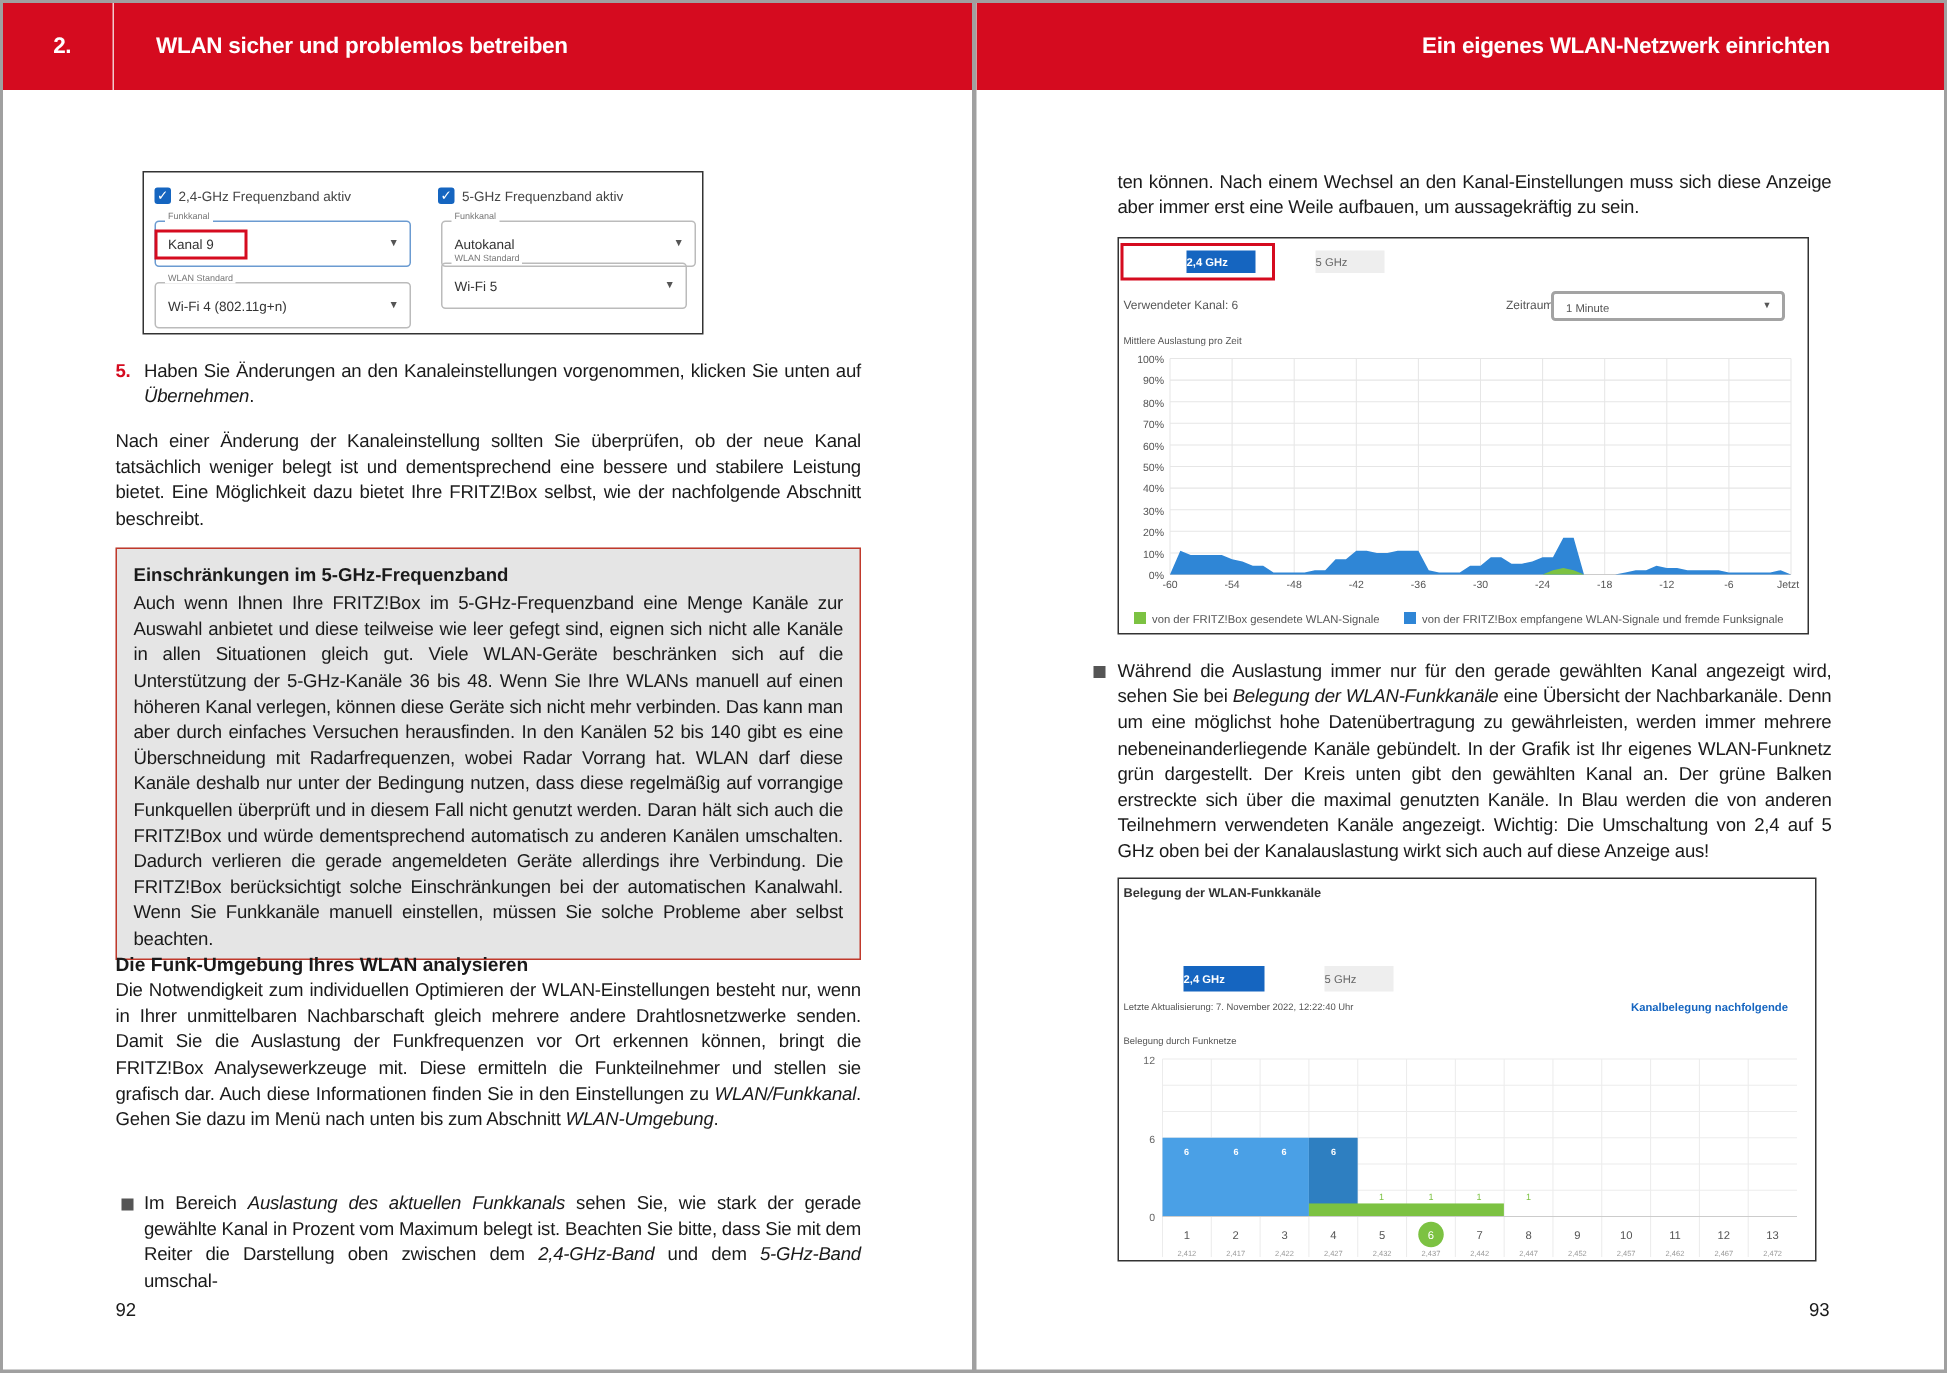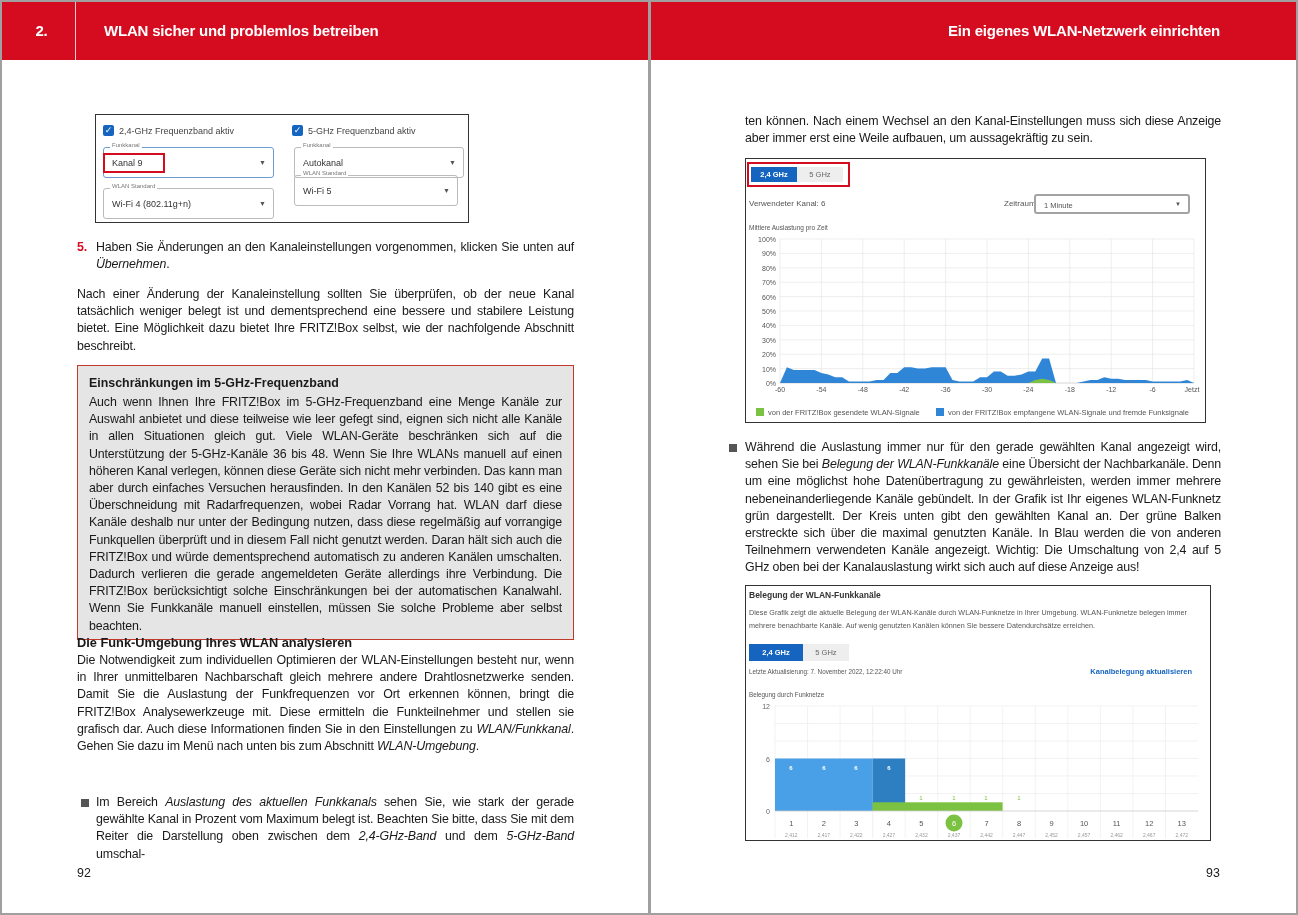--- a/index.html
+++ b/index.html
@@ -32,21 +32,21 @@
   .step-num { color: #d50b1f; font-weight: bold; }
   .infobox { position: absolute; left: 75px; top: 363px; width: 497px; height: 275px; background: #e5e5e5; border: 1px solid #c0392b; padding: 9px 11px; }
   .infobox .ttl { font-weight: bold; font-size: 12.4px; line-height: 17px; margin-bottom: 2px; }
   .h3 { font-weight: bold; font-size: 12.8px; }
   .bullet { position: absolute; width: 8px; height: 8px; background: #555; }
   .pageno { position: absolute; font-size: 12.4px; }
 
   
   .shot2 { position: absolute; left: 94px; top: 156px; width: 461px; height: 265px; border: 1px solid #333; background: #fff; font-size: 8px; color: #555; }
   .tabs { position: absolute; display: flex; }
-  .tab { width: 46px; height: 15px; font-size: 7.5px; line-height: 15px; text-align: center; background: #eee; color: #666; }
+  .tab { width: 46px; height: 15px; font-size: 7.5px; line-height: 15px; background: #eee; color: #666; margin-left: 40px; }
   .tab.on { background: #1565c0; color: #fff; font-weight: bold; }
   .zsel { position: absolute; left: 288px; top: 35px; width: 156px; height: 20px; border: 2px solid #a3a3a3; border-radius: 3px; }
   .zsel .val { position: absolute; left: 8px; top: 5px; font-size: 7.5px; color: #555; }
   .zsel .caret { position: absolute; right: 7px; top: 5px; font-size: 6px; }
   .legend-sq { display: inline-block; width: 8px; height: 8px; vertical-align: -1px; margin-right: 4px; }
 
   
   .shot3 { position: absolute; left: 94px; top: 583px; width: 466px; height: 256px; border: 1px solid #333; background: #fff; font-size: 7.5px; color: #555; }
   .shot3 .t { position: absolute; left: 3px; top: 4px; font-weight: bold; font-size: 8.5px; color: #333; }
   .shot3 .d { position: absolute; left: 3px; top: 20px; width: 455px; font-size: 7.2px; line-height: 13px; color: #555; }
@@ -204,27 +204,26 @@
     <div class="abs" style="left:190px; top:249px; font-size:7.5px;">
       <span class="legend-sq" style="background:#2f86d6;"></span><span>von der FRITZ!Box empfangene WLAN-Signale und fremde Funksignale</span>
     </div>
   </div>
 
   <div class="bullet" style="left:78px; top:442px;"></div>
   <div class="abs body-text" style="left:94px; top:437px; width:476px;"><span>Während die Auslastung immer nur für den gerade gewählten Kanal angezeigt wird, sehen Sie bei </span><em>Belegung der WLAN-Funkkanäle</em><span> eine Übersicht der Nachbarkanäle. Denn um eine möglichst hohe Datenübertragung zu gewährleisten, werden immer mehrere nebeneinanderliegende Kanäle gebündelt. In der Grafik ist Ihr eigenes WLAN-Funknetz grün dargestellt. Der Kreis unten gibt den gewählten Kanal an. Der grüne Balken erstreckte sich über die maximal genutzten Kanäle. In Blau werden die von anderen Teilnehmern verwendeten Kanäle angezeigt. Wichtig: Die Umschaltung von 2,4 auf 5 GHz oben bei der Kanalauslastung wirkt sich auch auf diese Anzeige aus!</span></div>
 
   <div class="shot3">
     <div class="t">Belegung der WLAN-Funkkanäle</div>
-    <div class="d">Diese Grafik zeigt die aktuelle Belegung der WLAN-Kanäle durch WLAN-Funknetze in Ihrer Umgebung. WLAN-Funknetze belegen immer mehrere benachbarte Kanäle. Auf wenig genutzten Kanälen können Sie bessere Datendurchsätze erreichen.</div>
     <div class="tabs" style="left:3px; top:58px;">
       <div class="tab on" style="width:54px;height:17px;line-height:17px;">2,4 GHz</div>
       <div class="tab" style="width:46px;height:17px;line-height:17px;">5 GHz</div>
     </div>
     <div class="abs" style="left:3px; top:82px; font-size:6.3px;">Letzte Aktualisierung: 7. November 2022, 12:22:40 Uhr</div>
-    <div class="abs link" style="right:18px; top:81px; font-size:7.5px;">Kanalbelegung aktualisieren</div>
+    <div class="abs link" style="right:18px; top:81px; font-size:7.5px;">Kanalbelegung nachfolgende</div>
     <div class="abs" style="left:3px; top:105px; font-size:6.3px;">Belegung durch Funknetze</div>
 
     <svg class="abs" style="left:0; top:112px;" width="466" height="142">
       <g stroke="#ececec" stroke-width="0.7">
         <line x1="29" y1="8" x2="452" y2="8"></line>
           <line x1="29" y1="43" x2="452" y2="43"></line>
           <line x1="29" y1="60.5" x2="452" y2="60.5"></line>
           <line x1="29" y1="78" x2="452" y2="78"></line>
           <line x1="29" y1="95.5" x2="452" y2="95.5"></line>
           <line x1="29" y1="25.5" x2="452" y2="25.5"></line>

